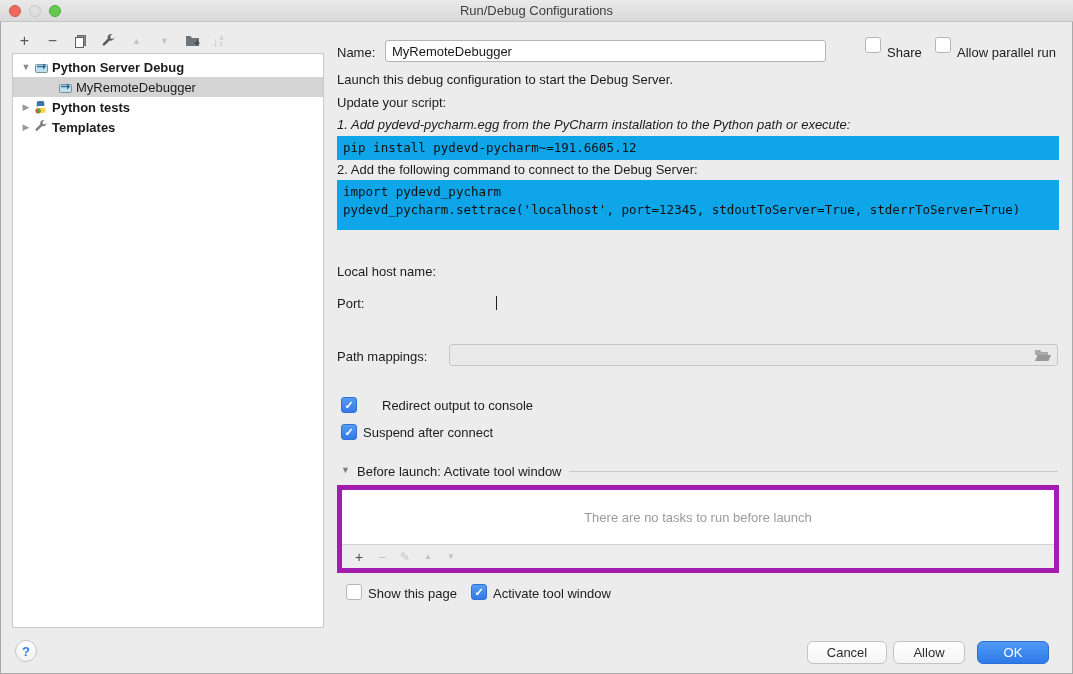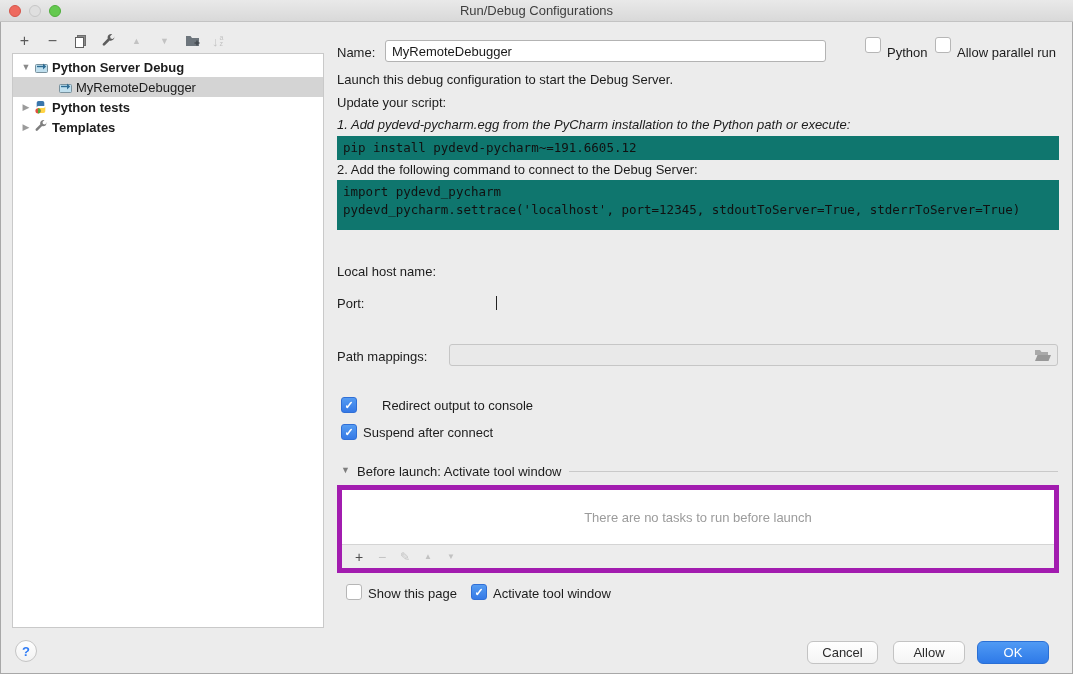--- a/index.html
+++ b/index.html
@@ -47,21 +47,21 @@
   
   .content { position:absolute; left:337px; top:8px; width:723px; height:674px; }
   .lbl { position:absolute; font-size:13px; color:#1c1c1c; white-space:nowrap; }
   .field {
     position:absolute; background:#fff; border:1px solid #b3b3b3; border-radius:3px;
     font-family:"Liberation Sans", sans-serif; font-size:13px; color:#1a1a1a;
     padding:0 6px; height:22px; outline:none;
   }
   .field:disabled, .field.disabled { background:#e9e9e9; border-color:#c6c6c6; }
   .field.focused { border:1px solid #649ade; box-shadow:0 0 0 3px #a5c6ef; }
-  .codeblock { position:absolute; background:#0f766e;
+  .codeblock { position:absolute; background:#0ea5e9;
     font-family:"DejaVu Sans Mono", monospace; font-size:12.5px; color:#111;
     padding:3px 6px; line-height:18px; white-space:pre; }
 
   
   .cb { position:absolute; width:16px; height:16px; border-radius:3px;
     background:#fff; border:1px solid #b6b6b6; }
   .cb.checked { background:linear-gradient(#559cf2,#3579e6); border:1px solid #306fd6;
     color:#fff; font-size:11px; font-weight:bold; text-align:center; line-height:15px; }
 
   
@@ -175,21 +175,21 @@
       </span>
       <span class="tlabel">Templates</span>
     </div>
   </div>
 
   <div class="content">
 
     <div class="lbl" style="left:0; top:37px;">Name:</div>
     <input class="field" style="left: 48px; top: 32px; width: 441px;" value="MyRemoteDebugger">
     <span class="cb" style="left:528px; top:29px;"></span>
-    <div class="lbl" style="left:550px; top:37px;">Python</div>
+    <div class="lbl" style="left:550px; top:37px;">Share</div>
     <span class="cb" style="left:598px; top:29px;"></span>
     <div class="lbl" style="left:620px; top:37px;">Allow parallel run</div>
 
     <div class="lbl" style="left:0; top:64px;">Launch this debug configuration to start the Debug Server.</div>
     <div class="lbl" style="left:0; top:87px;">Update your script:</div>
     <div class="lbl" style="left:0; top:109px;font-style:italic;">1. Add pydevd-pycharm.egg from the PyCharm installation to the Python path or execute:</div>
 
     <div class="codeblock" style="left:0; top:128px; width:722px; height:24px;">pip install pydevd-pycharm~=191.6605.12</div>
 
     <div class="lbl" style="left:0; top:154px;">2. Add the following command to connect to the Debug Server:</div>
@@ -233,17 +233,17 @@
       </div>
     </div>
 
     <span class="cb" style="left:9px; top:576px;"></span>
     <div class="lbl" style="left:31px; top:578px;">Show this page</div>
     <span class="cb checked" style="left:134px; top:576px;">✓</span>
     <div class="lbl" style="left:156px; top:578px;">Activate tool window</div>
   </div>
 
   <div class="helpbtn">?</div>
-  <div class="btn" style="left:807px; width:71px;">Cancel</div>
+  <div class="btn" style="left:807px; width:80px;">Cancel</div>
   <div class="btn" style="left:893px; width:72px;">Allow</div>
   <div class="btn primary" style="left:977px; width:72px;">OK</div>
 
 </div>
 
 </body></html>

